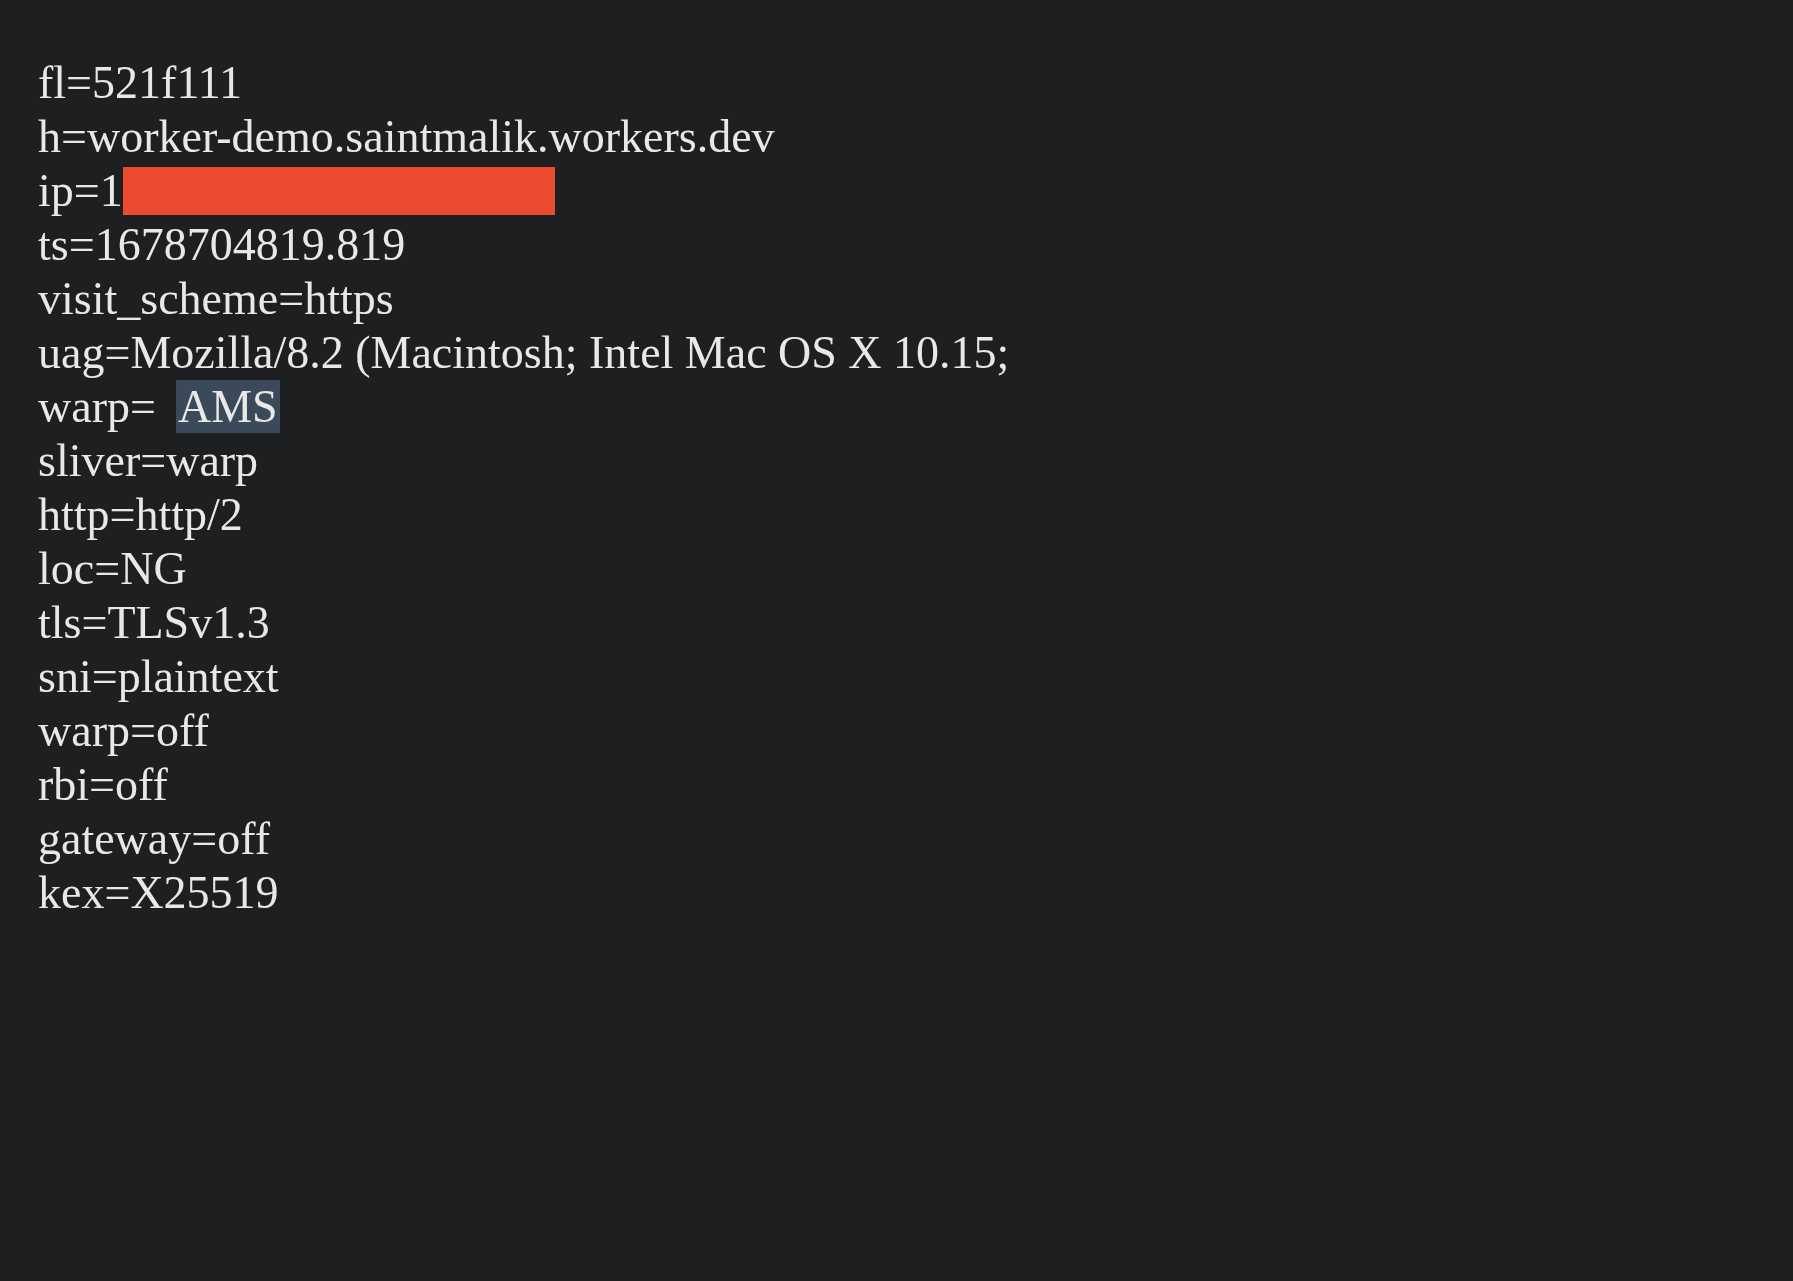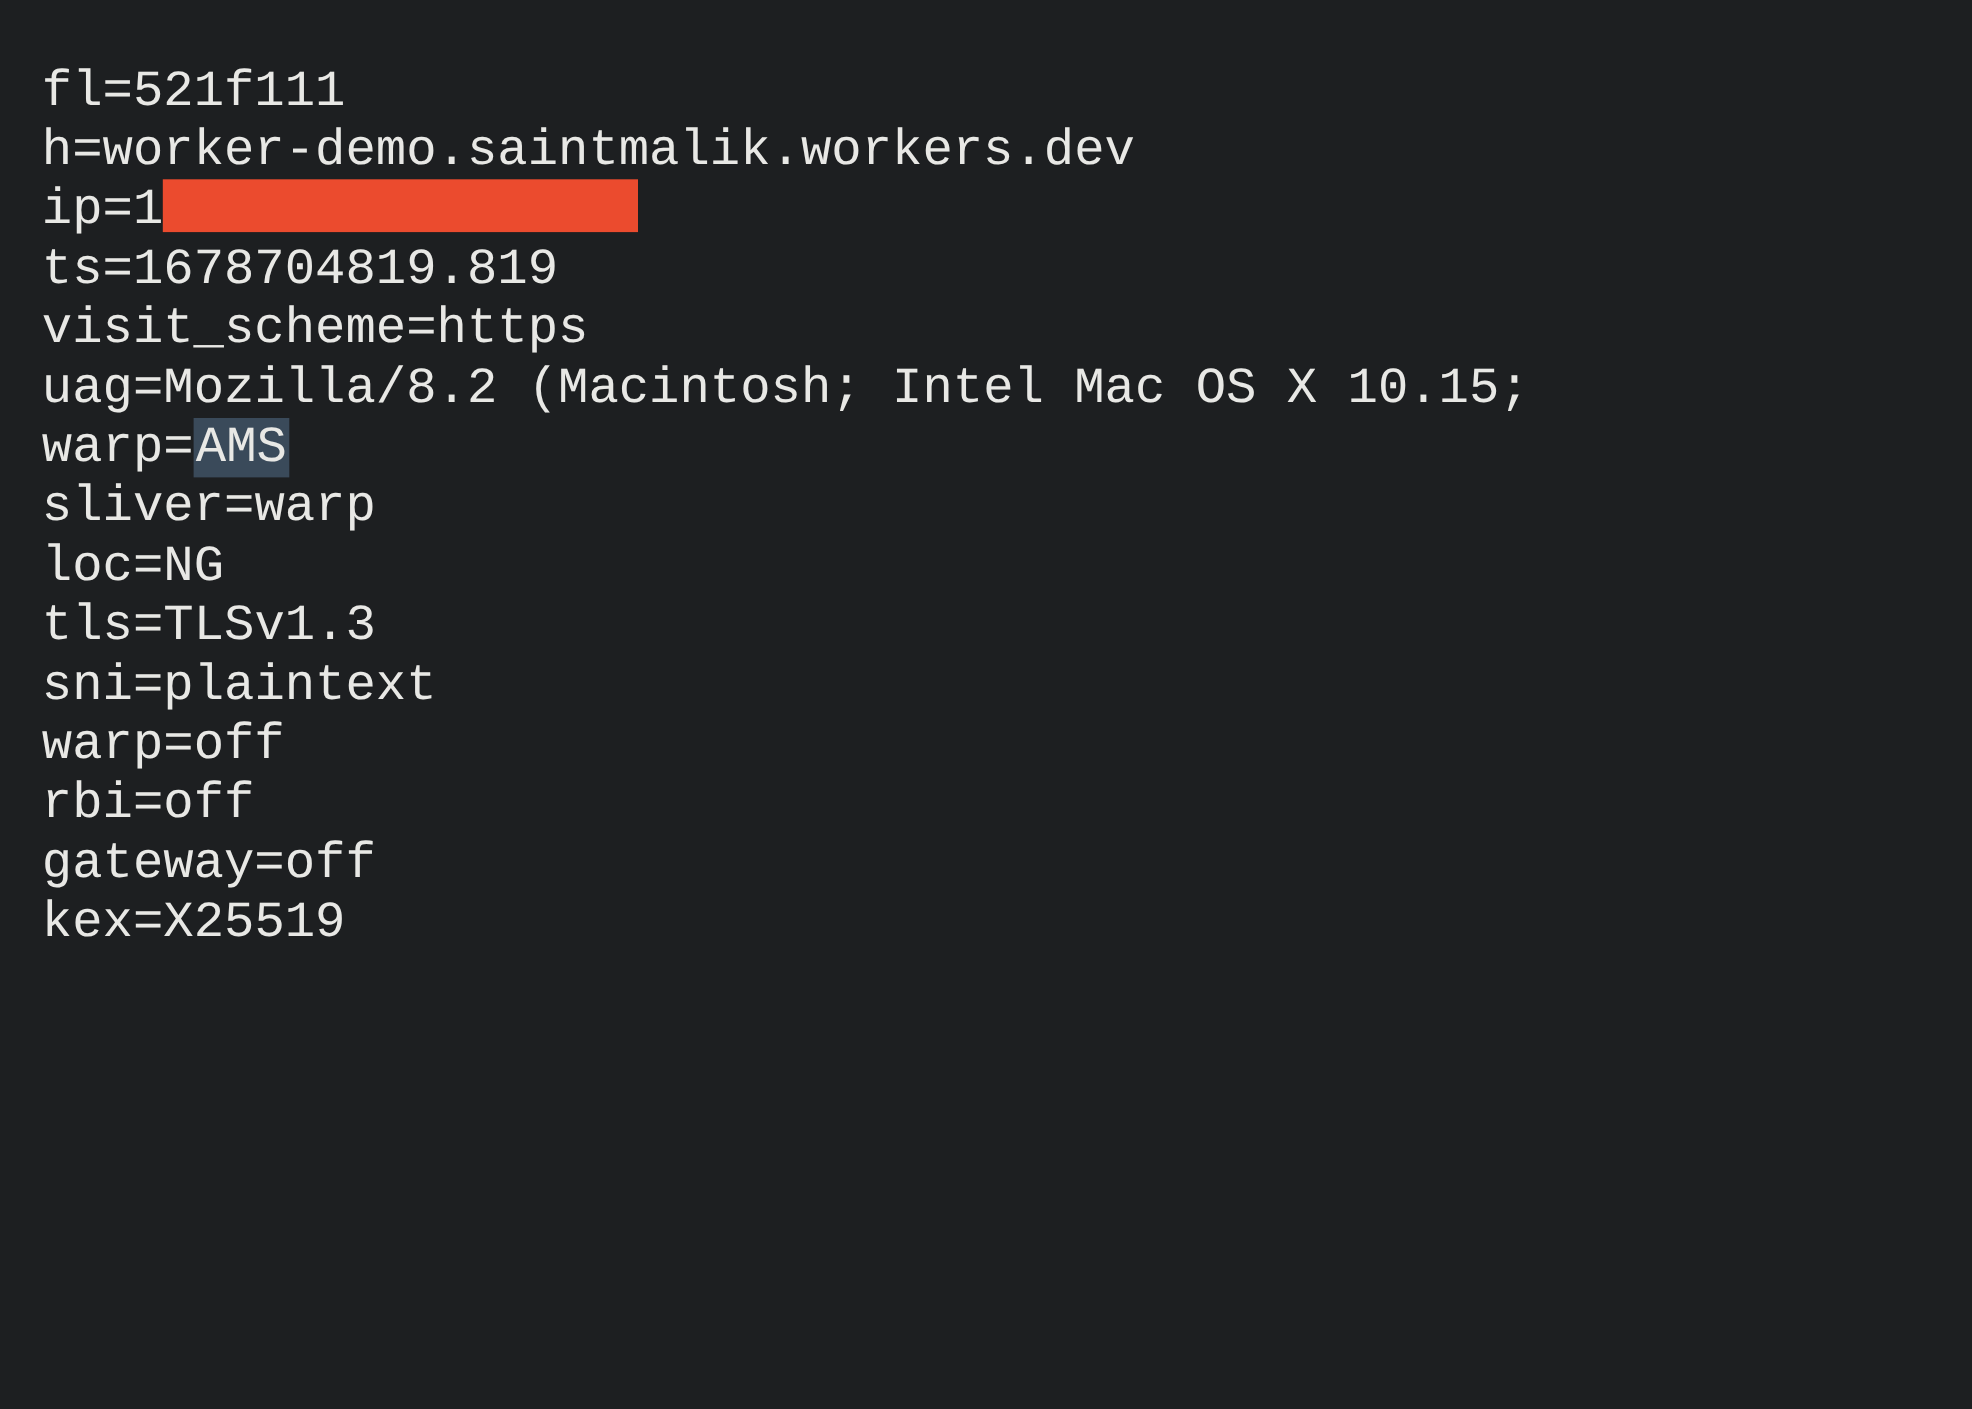--- a/index.html
+++ b/index.html
@@ -10,20 +10,21 @@
     background: #1d1f21;
     color: #e8e8e5;
     font-family: "Menlo", "Monaco", "Consolas", "Liberation Mono", "Courier New", monospace;
     font-size: 46px;
     line-height: 1.18;
     overflow: hidden;
   }
   .terminal {
     padding: 56px 0 0 38px;
     white-space: nowrap;
+    font-family: Liberation Serif, serif;
   }
   .line {
     display: block;
     height: 54px;
   }
   .key, .eq, .val {
     color: #e8e8e5;
   }
   .redact {
     display: inline-block;
@@ -31,20 +32,21 @@
     width: 432px;
     height: 48px;
     background: #eb4b2e;
     position: relative;
     top: -4px;
   }
   .highlight {
     background: #3a4a5a;
     padding: 1px 2px;
     color: #e8e8e5;
+    margin-left: 20px;
   }
 </style>
 </head>
 <body>
 
 <div class="terminal">
 
   <span class="line">
     <span class="key">fl</span><span class="eq">=</span><span class="val">521f111</span>
   </span>
@@ -70,20 +72,23 @@
   </span>
 
   <span class="line">
     <span class="key">warp</span><span class="eq">=</span><span class="val highlight">AMS</span>
   </span>
 
   <span class="line">
     <span class="key">sliver</span><span class="eq">=</span><span class="val">warp</span>
   </span>
 
+  <span class="line">
+    <span class="key">http</span><span class="eq">=</span><span class="val">http/2</span>
+  </span>
 
   <span class="line">
     <span class="key">loc</span><span class="eq">=</span><span class="val">NG</span>
   </span>
 
   <span class="line">
     <span class="key">tls</span><span class="eq">=</span><span class="val">TLSv1.3</span>
   </span>
 
   <span class="line">

